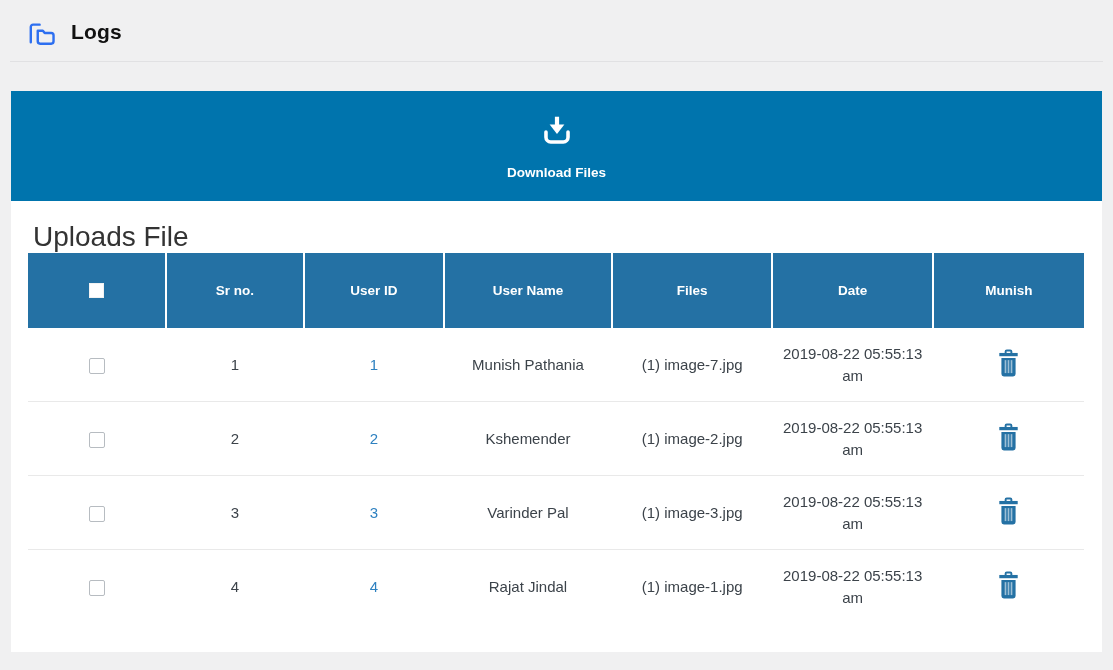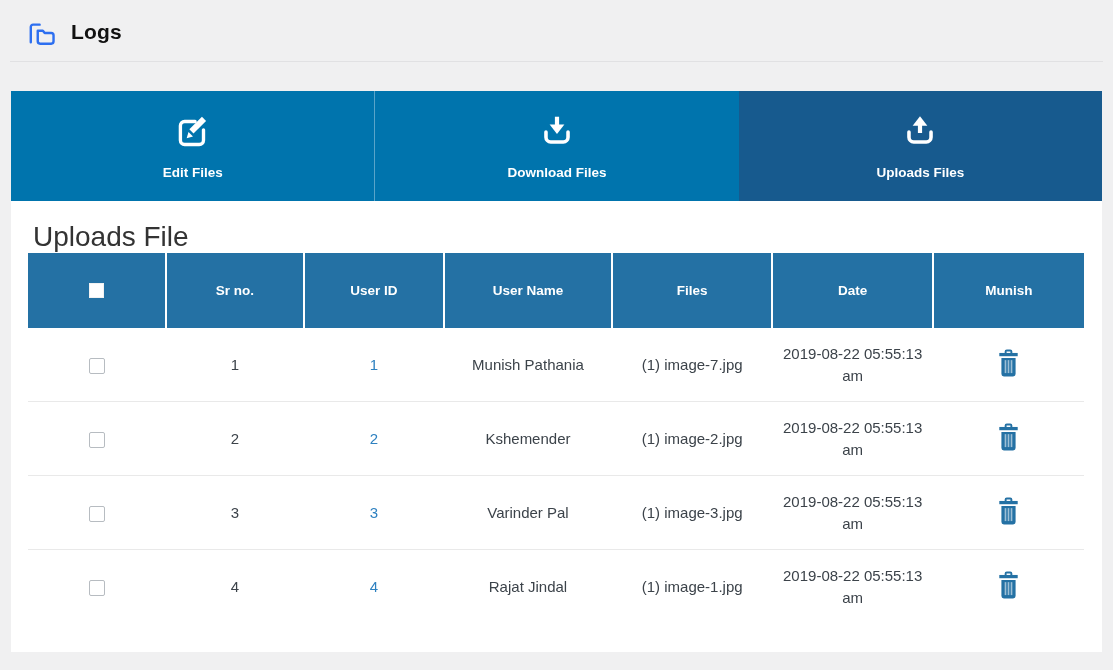--- a/index.html
+++ b/index.html
@@ -154,46 +154,30 @@
 <div class="top-header">
   <svg class="folder-ic" viewBox="0 0 32 28" fill="none">
     <path d="M5 24 V7.5 A2.5 2.5 0 0 1 7.5 5 h7" stroke="#2d6ff0" stroke-width="2.6" stroke-linecap="round"></path>
     <path d="M12.5 11.5 h5.5 l2 2.5 h7 a2.5 2.5 0 0 1 2.5 2.5 v6.5 a2.5 2.5 0 0 1 -2.5 2.5 h-12 a2.5 2.5 0 0 1 -2.5 -2.5 z" stroke="#2d6ff0" stroke-width="2.6" stroke-linejoin="round"></path>
   </svg>
   <span class="app-title">Logs</span>
 </div>
 
 <div class="tab-bar">
 
-  <div class="tab">
-    <svg class="tab-ic" viewBox="0 0 40 40" fill="none">
-      <path d="M22 9 H12 a4 4 0 0 0 -4 4 v14 a4 4 0 0 0 4 4 h14 a4 4 0 0 0 4 -4 V17" stroke="#fff" stroke-width="3.2" stroke-linecap="round"></path>
-      <path d="M18.5 18.5 L30.5 6.5" stroke="#fff" stroke-width="5.6" stroke-linecap="butt"></path>
-      <path d="M14 25 l1.7 -6 4.3 4.3 z" fill="#fff"></path>
-    </svg>
-    <span class="tab-label">Edit Files</span>
-  </div>
 
   <div class="tab">
     <svg class="tab-ic" viewBox="0 0 40 40" fill="none">
       <rect x="18" y="4.5" width="4" height="8.5" fill="#fff"></rect>
       <path d="M13 12 h14 l-7 9 z" fill="#fff"></path>
       <path d="M9.5 19 v5 a4.5 4.5 0 0 0 4.5 4.5 h12 a4.5 4.5 0 0 0 4.5 -4.5 v-5" stroke="#fff" stroke-width="3.4" stroke-linecap="round"></path>
     </svg>
     <span class="tab-label">Download Files</span>
   </div>
 
-  <div class="tab active">
-    <svg class="tab-ic" viewBox="0 0 40 40" fill="none">
-      <path d="M20 4 l7 9 h-14 z" fill="#fff"></path>
-      <rect x="18" y="11.5" width="4" height="8.5" fill="#fff"></rect>
-      <path d="M9.5 19 v5 a4.5 4.5 0 0 0 4.5 4.5 h12 a4.5 4.5 0 0 0 4.5 -4.5 v-5" stroke="#fff" stroke-width="3.4" stroke-linecap="round"></path>
-    </svg>
-    <span class="tab-label">Uploads Files</span>
-  </div>
 
 </div>
 
 <div class="content">
 
   <h2 class="page-heading">Uploads File</h2>
 
 
   <table class="logs-table">
     <colgroup>

